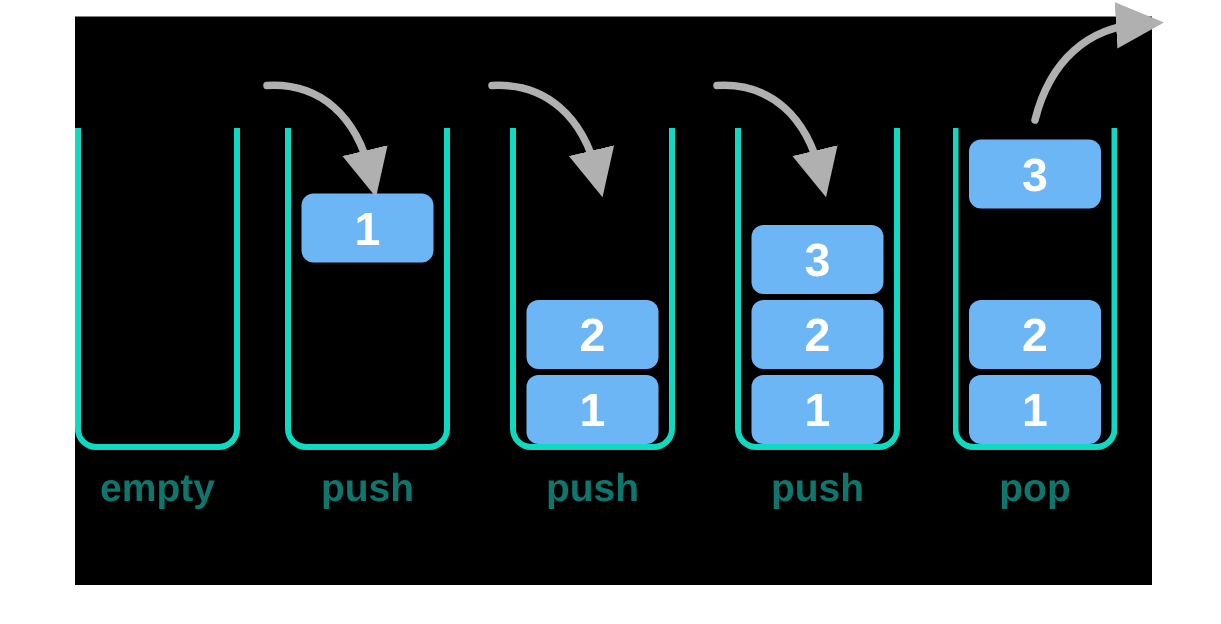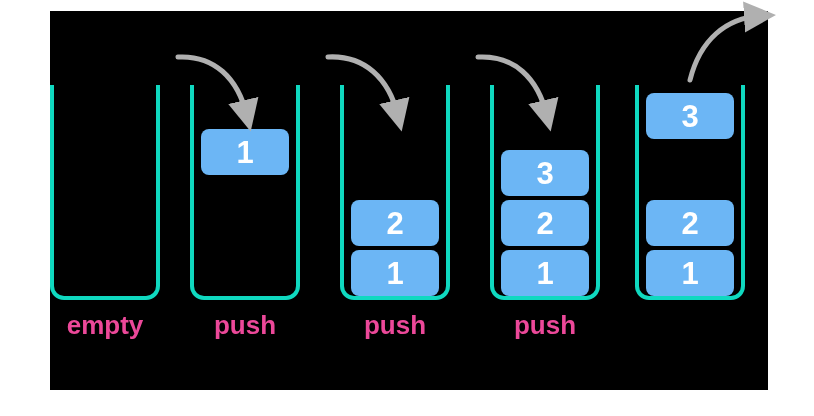--- a/index.html
+++ b/index.html
@@ -67,21 +67,21 @@
     justify-content: center;
     line-height: 1;
     font-family: "Liberation Sans", sans-serif;
   }
   .label {
     position: absolute;
     top: 308px;
     left: 0;
     width: 110px;
     text-align: center;
-    color: #ec4899;
+    color: #0f766e;
     font-size: 26px;
     font-weight: bold;
     line-height: 1.32;
     font-family: "Liberation Sans", sans-serif;
   }
   .arrow-layer {
     position: absolute;
     left: 0;
     top: 0;
     width: 814px;
@@ -136,20 +136,23 @@
     </div>
   </div>
 
   <div class="stage" style="left:635px; width:110px;">
     <div class="container-u"></div>
     <div class="slots">
       <div class="box" style="top:8px;">3</div>
       <div class="box" style="top:115px;">2</div>
       <div class="box" style="top:165px;">1</div>
     </div>
+    <div class="label">
+      <span>pop</span>
+    </div>
   </div>
 
   <svg class="arrow-layer" viewBox="0 0 814 416">
     <defs>
       <marker id="ah" markerWidth="7" markerHeight="7" refX="3.2" refY="3.5" orient="auto" markerUnits="strokeWidth">
         <path d="M0,0.4 L6.4,3.5 L0,6.6 z" fill="#b0b0b0"></path>
       </marker>
     </defs>
 
     <path d="M178,57 C214,55 238,78 247,116" fill="none" stroke="#b0b0b0" stroke-width="5" stroke-linecap="round" marker-end="url(#ah)"></path>

